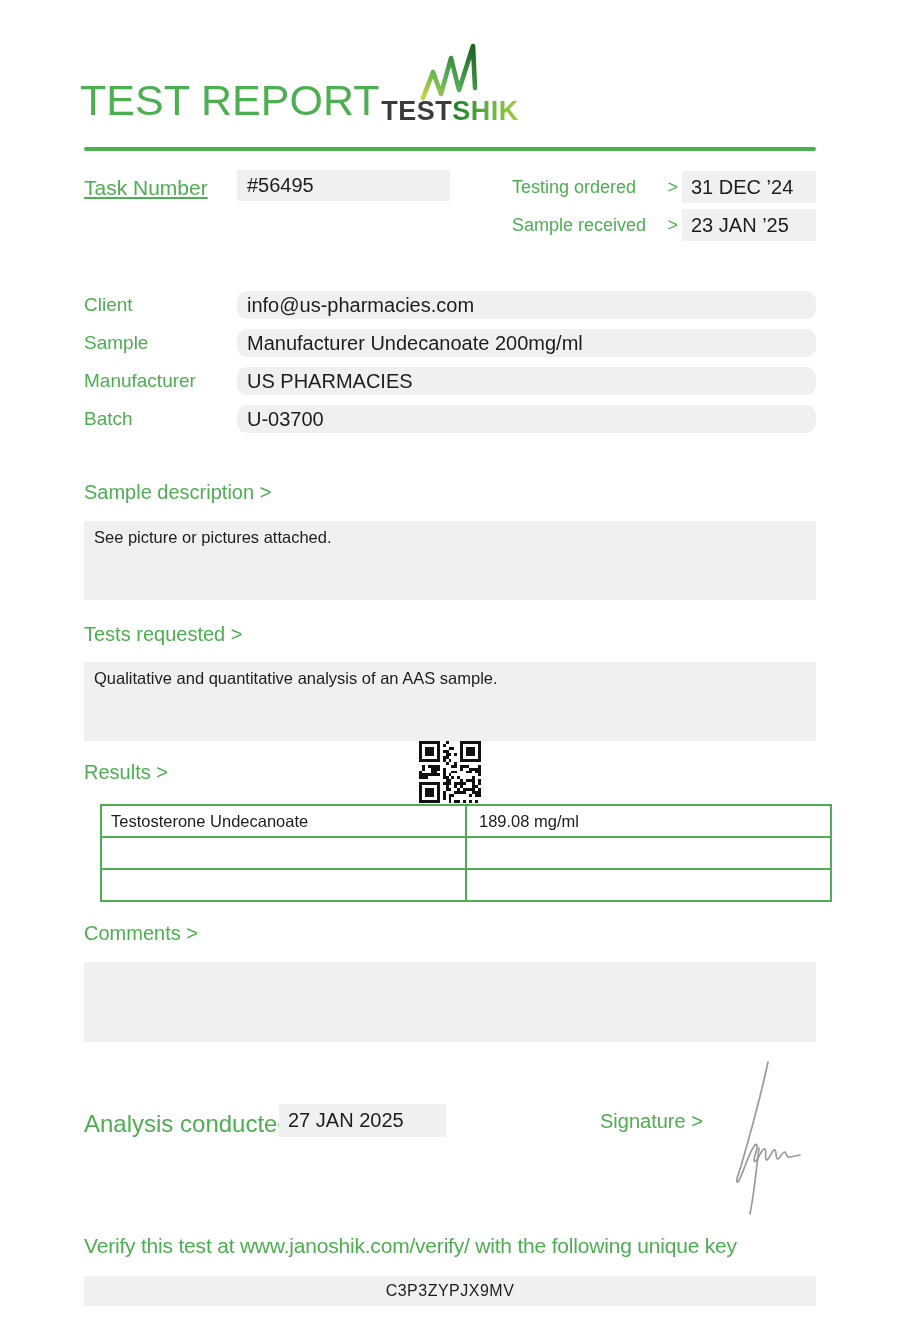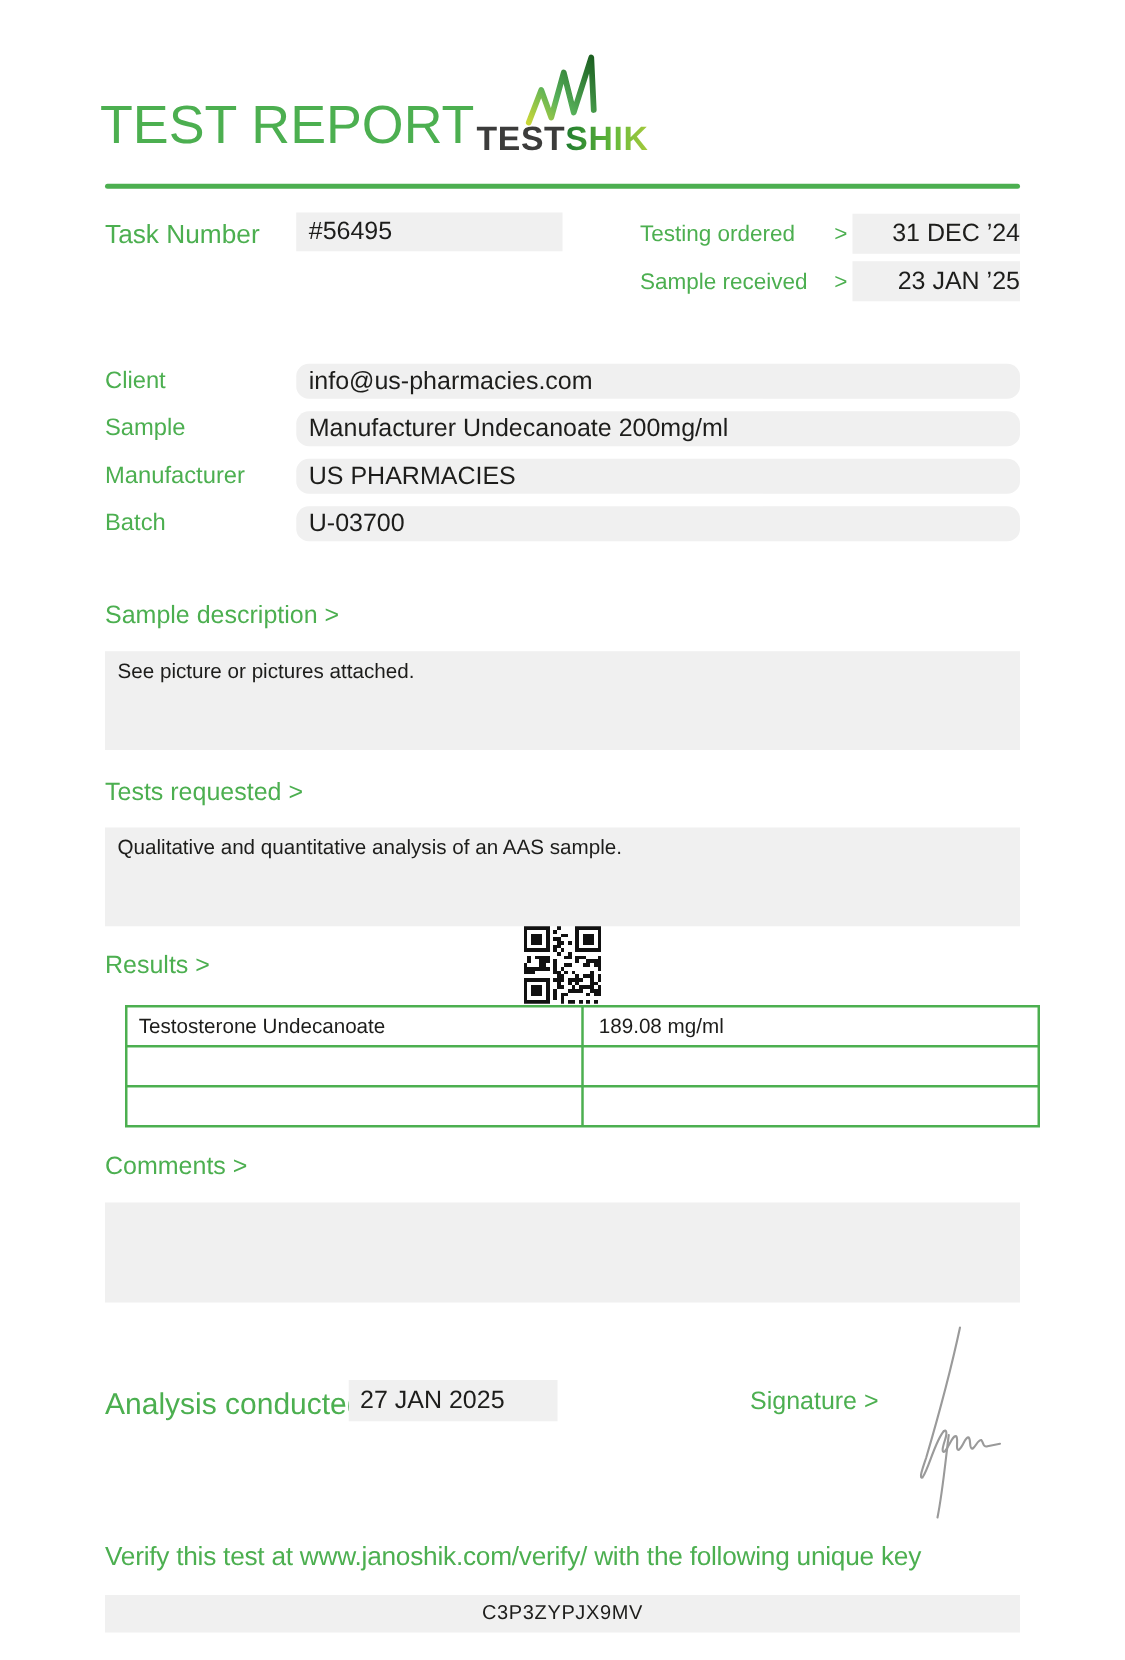--- a/index.html
+++ b/index.html
@@ -30,26 +30,26 @@
   .contact{right:80px;top:80px;text-align:right;font-size:17px;line-height:23px;color:var(--text-gray);font-stretch:condensed;}
 
   .divider{left:84px;top:147px;width:732px;height:4px;background:var(--green);border-radius:2px;}
 
   
   .glabel{color:var(--green);font-stretch:condensed;white-space:nowrap;}
   .vbox{background:var(--box-gray);}
   .vtext{font-size:20px;color:var(--text-dark);font-stretch:condensed;white-space:nowrap;}
 
   
-  .task-label{left:84px;top:176px;font-size:21px;}
+  .task-label{left:84px;top:176px;font-size:21px;text-decoration:underline;}
   .task-box{left:237px;top:170px;width:213px;height:31px;line-height:31px;padding-left:10px;}
   .date-row{width:166px;display:flex;justify-content:space-between;font-size:18px;}
   .ordered-row{left:512px;top:177px;}
   .received-row{left:512px;top:215px;}
-  .date-box{left:682px;width:134px;height:32px;line-height:32px;padding-left:9px;text-align:right;}
+  .date-box{left:682px;width:134px;height:32px;line-height:32px;padding-left:9px;}
   .ordered-box{top:171px;}
   .received-box{top:209px;}
 
   
   .field-label{left:84px;font-size:19px;}
   .field-box{left:237px;width:579px;height:28px;line-height:28px;padding-left:10px;border-radius:10px;}
 
   
   .section-title{left:84px;font-size:20px;}
   .big-box{left:84px;width:732px;background:var(--box-gray);font-size:16.5px;font-stretch:condensed;padding:7px 10px;color:var(--text-dark);}

